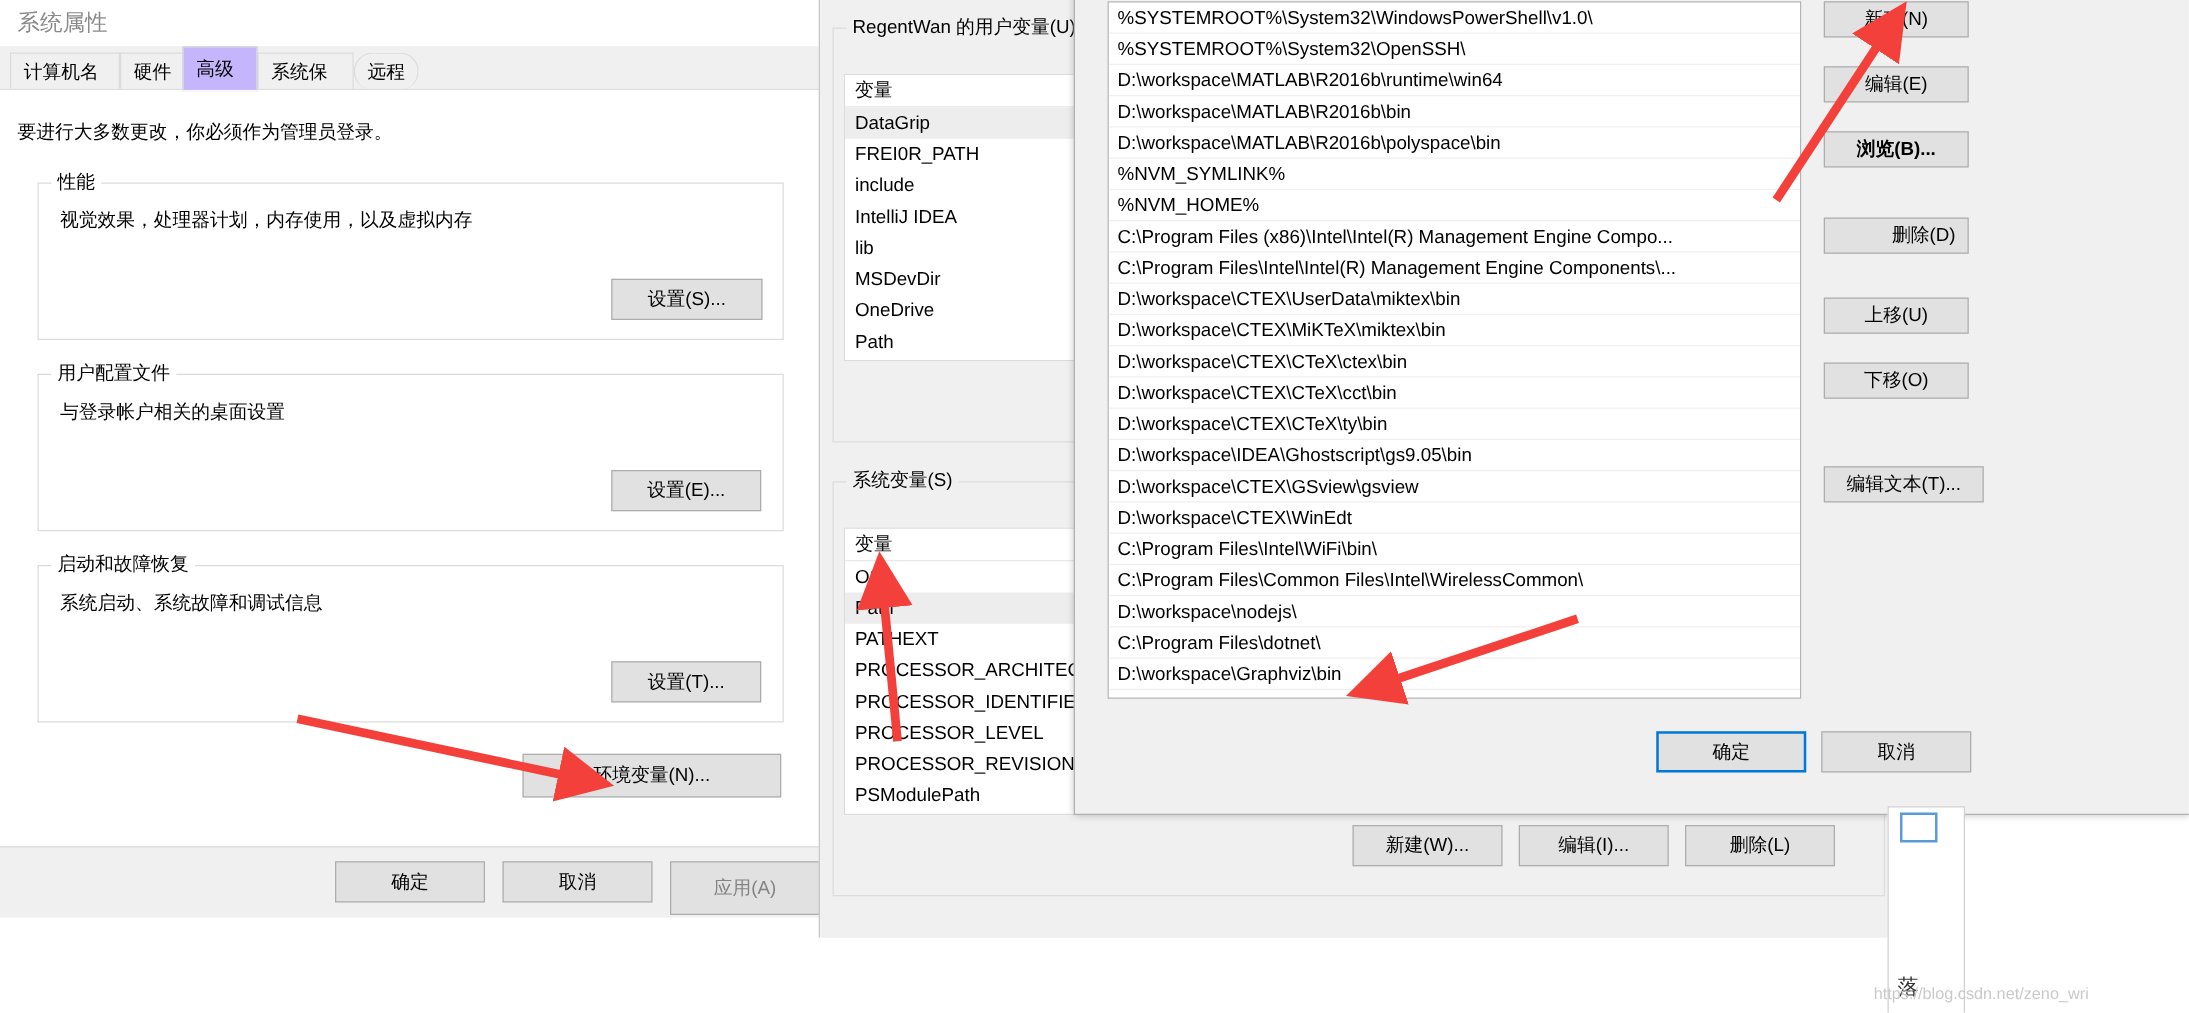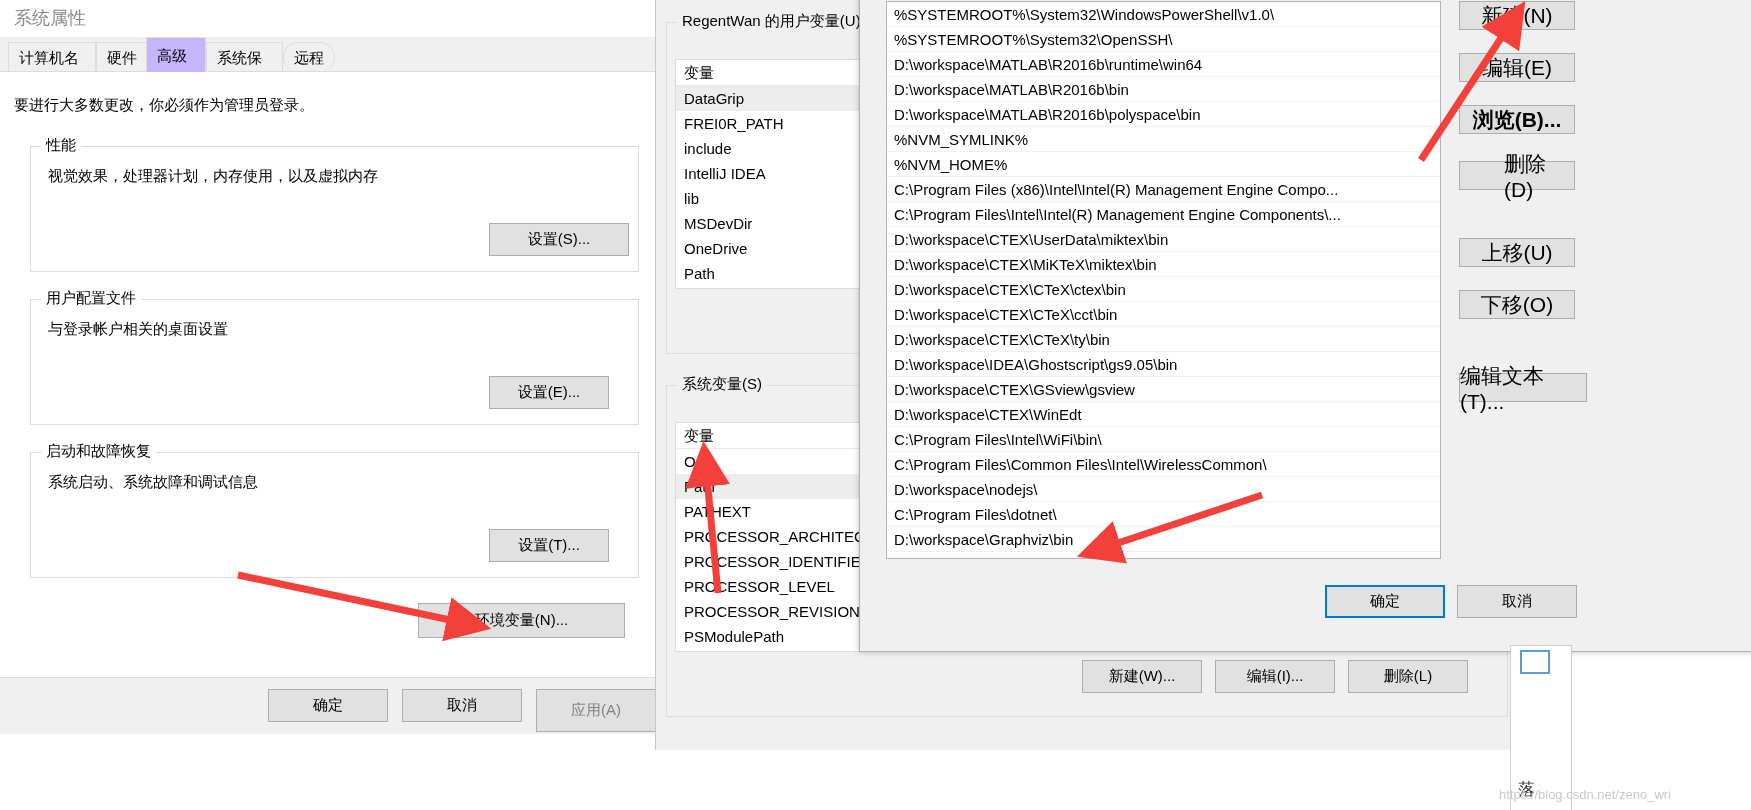--- a/index.html
+++ b/index.html
@@ -17,21 +17,21 @@
   #tabstrip{left:0;top:37px;width:655px;height:35px;background:#f0f0f0;border-bottom:1px solid #dcdcdc;}
   .tab{
     position:absolute;top:5px;height:30px;line-height:30px;
     font-size:15px;color:#000;padding:0 10px;box-sizing:border-box;
     background:#f0f0f0;border:1px solid #dcdcdc;border-bottom:none;
   }
   .tab.active{background:#c4b5fd;top:0;height:36px;line-height:36px;border:1px solid #dcdcdc;border-bottom:1px solid #ffffff;z-index:3;}
   #panel{left:0;top:71px;width:655px;height:655px;background:#ffffff;border-top:1px solid #dcdcdc;}
   #hint{left:14px;top:96px;font-size:15px;color:#000;}
 
-  .group{position:absolute;border:1px solid #dcdcdc;background:transparent;padding-left:12px;}
+  .group{position:absolute;border:1px solid #dcdcdc;background:transparent;}
   .group-title{position:absolute;background:#ffffff;padding:0 5px;font-size:15px;color:#000;top:-11px;left:10px;}
   .group-desc{position:absolute;font-size:15px;color:#000;}
 
   .btn{
     position:absolute;background:#e1e1e1;border:1px solid #adadad;
     font-size:15px;color:#000;text-align:center;
     display:flex;align-items:center;justify-content:center;
     box-sizing:border-box;cursor:default;
   }
   .btn.disabled{color:#838383;}
@@ -47,21 +47,21 @@
   .lv{position:absolute;background:#ffffff;border:1px solid #dcdcdc;overflow:hidden;}
   .lv-head{height:26px;line-height:26px;font-size:15px;padding-left:8px;color:#000;background:#ffffff;border-bottom:1px solid #e8e8e8;box-sizing:border-box;}
   .lv-row{height:25px;line-height:25px;font-size:15px;padding-left:8px;color:#000;white-space:nowrap;box-sizing:border-box;}
   .lv-row.sel{background:#ededed;}
 
   
   #editdlg{left:859px;top:-8px;width:892px;height:658px;background:#f0f0f0;border:1px solid #b0b0b0;box-shadow:0 0 6px rgba(0,0,0,.25);}
   #pathlist{position:absolute;left:26px;top:8px;width:553px;height:556px;background:#ffffff;border:1px solid #b4b4b4;overflow:hidden;}
   .path-row{height:25px;line-height:25px;font-size:15px;padding-left:7px;color:#000;white-space:nowrap;overflow:hidden;text-overflow:clip;border-bottom:1px solid #f0f0f0;box-sizing:border-box;}
   #pathscroll{position:absolute;left:553px;top:0;width:19px;height:556px;background:#f0f0f0;border-left:1px solid #e0e0e0;}
-  .rbtn{position:absolute;left:599px;width:116px;height:29px;background:#e1e1e1;border:1px solid #adadad;font-size:21px;color:#000;display:flex;align-items:center;justify-content:center;box-sizing:border-box;}
+  .rbtn{position:absolute;left:599px;width:116px;height:29px;background:#e1e1e1;border:1px solid #adadad;font-size:15px;color:#000;display:flex;align-items:center;justify-content:center;box-sizing:border-box;}
   #dlg-ok{position:absolute;left:465px;top:592px;width:120px;height:33px;border:2px solid #0078d7;background:#e1e1e1;font-size:15px;display:flex;align-items:center;justify-content:center;box-sizing:border-box;}
   #dlg-cancel{position:absolute;left:597px;top:592px;width:120px;height:33px;border:1px solid #adadad;background:#e1e1e1;font-size:15px;display:flex;align-items:center;justify-content:center;box-sizing:border-box;}
 
   
   .arrow-svg{position:absolute;pointer-events:none;}
 
   
   #watermark{position:absolute;right:80px;bottom:8px;font-size:13px;color:#c9c9c9;}
   #corner-app{position:absolute;left:1510px;top:645px;width:60px;height:165px;background:#ffffff;border:1px solid #d0d0d0;}
   #corner-icon{position:absolute;left:1520px;top:650px;width:26px;height:20px;border:2px solid #5b9bd5;background:#ffffff;}
@@ -82,21 +82,21 @@
     <div class="tab" style="left:283px;width:52px;border-radius:15px;">远程</div>
   </div>
 
   <div class="abs" id="panel"></div>
 
   <div class="abs" id="hint">要进行大多数更改，你必须作为管理员登录。</div>
 
   <div class="group" style="left:30px;top:146px;width:595px;height:124px;">
     <div class="group-title">性能</div>
     <div class="group-desc" style="left:17px;top:20px;">视觉效果，处理器计划，内存使用，以及虚拟内存</div>
-    <div class="btn" style="left:458px;top:76px;width:140px;height:33px;">设置(S)...</div>
+    <div class="btn" style="left:458px;top:76px;width:121px;height:33px;">设置(S)...</div>
   </div>
 
   <div class="group" style="left:30px;top:299px;width:595px;height:124px;">
     <div class="group-title">用户配置文件</div>
     <div class="group-desc" style="left:17px;top:20px;">与登录帐户相关的桌面设置</div>
     <div class="btn" style="left:458px;top:76px;width:120px;height:33px;">设置(E)...</div>
   </div>
 
   <div class="group" style="left:30px;top:452px;width:595px;height:124px;">
     <div class="group-title">启动和故障恢复</div>
@@ -184,21 +184,21 @@
     <div id="pathscroll">
       
       
       
     </div>
   </div>
 
   <div class="rbtn" style="top:8px;">新建(N)</div>
   <div class="rbtn" style="top:60px;">编辑(E)</div>
   <div class="rbtn" style="top:112px;font-weight:bold;">浏览(B)...</div>
-  <div class="rbtn" style="top:168px;padding-left:44px;">删除(D)</div>
+  <div class="rbtn" style="top:181px;padding-left:44px;">删除(D)</div>
   <div class="rbtn" style="top:245px;">上移(U)</div>
   <div class="rbtn" style="top:297px;">下移(O)</div>
   <div class="rbtn" style="top:380px;width:128px;">编辑文本(T)...</div>
 
   <div id="dlg-ok">确定</div>
   <div id="dlg-cancel">取消</div>
 </div>
 
 <svg class="arrow-svg" style="left:0;top:0;width:1751px;height:810px;">
   <defs>

